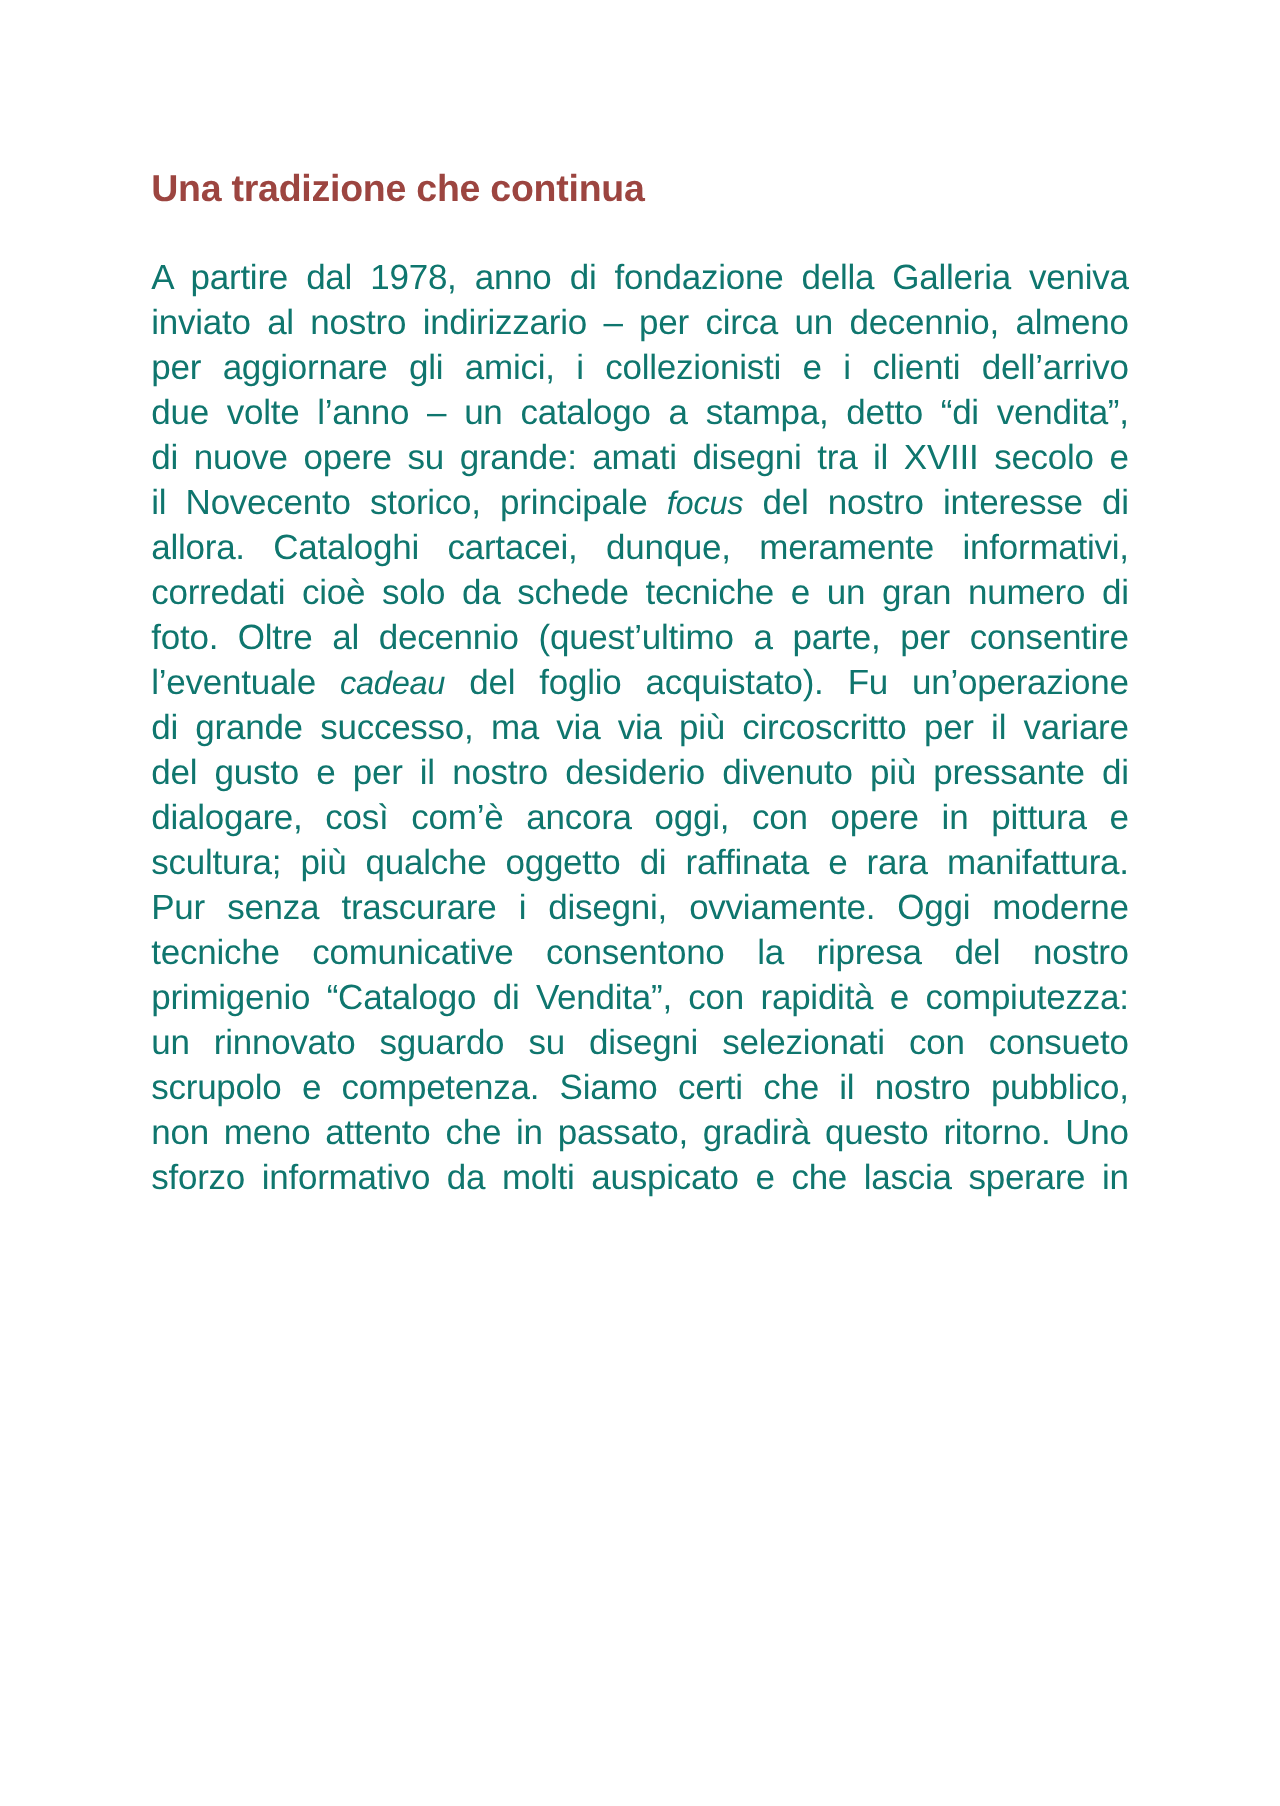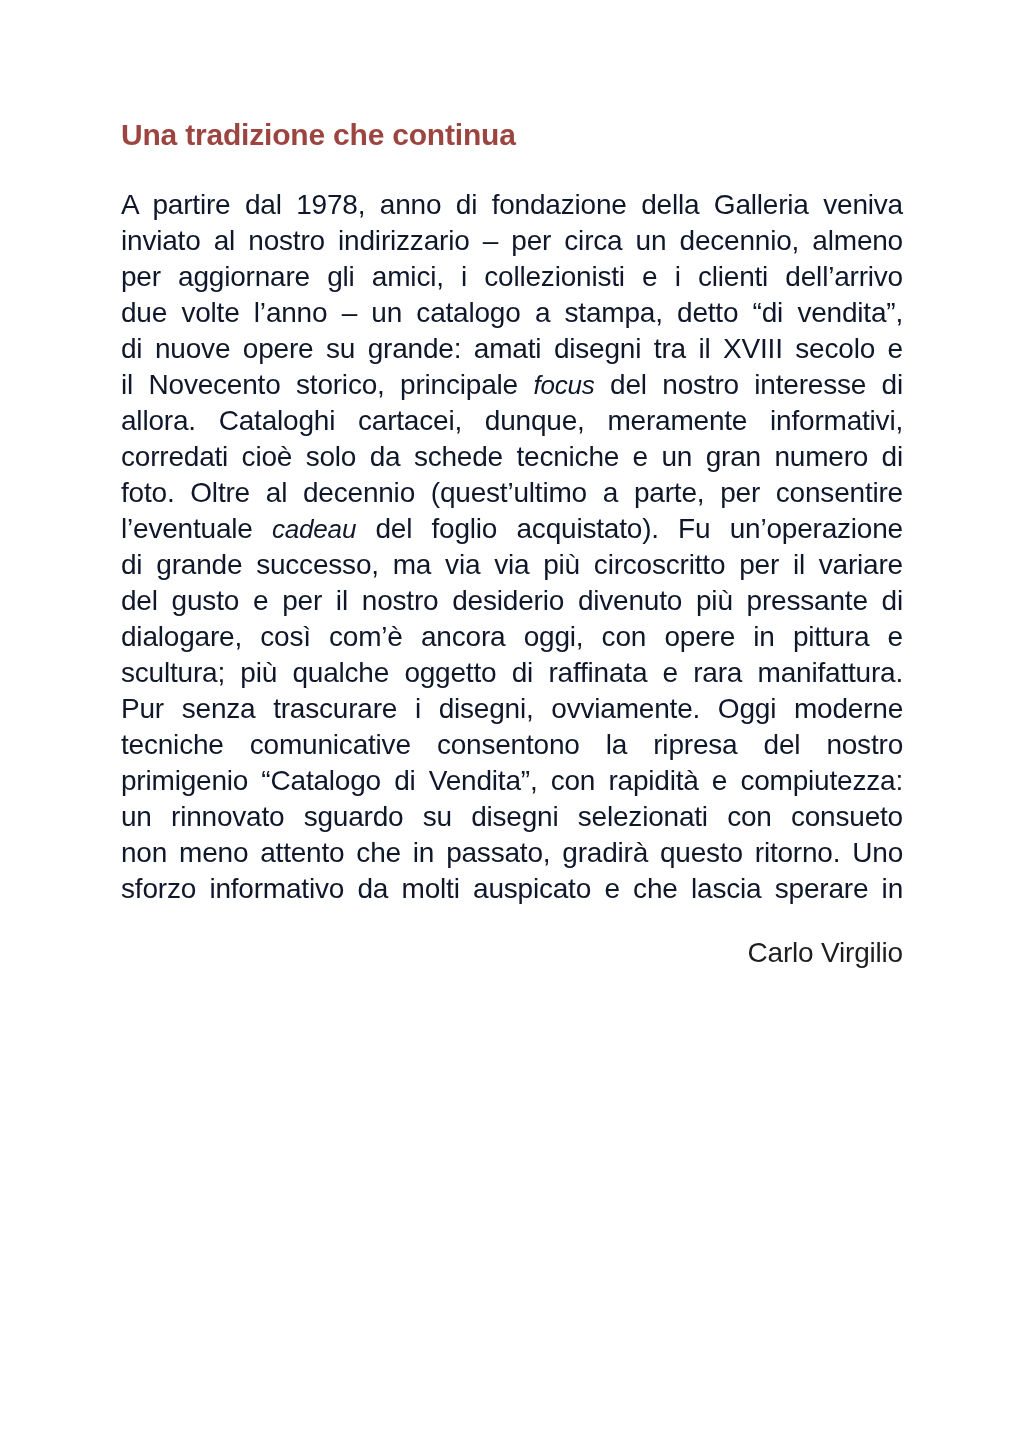--- a/index.html
+++ b/index.html
@@ -11,21 +11,21 @@
     position: relative;
     width: 1024px;
     height: 1445px;
     background: #ffffff;
     overflow: hidden;
     font-family: "Liberation Sans", sans-serif;
   }
   .content {
     position: absolute;
     left: 121px;
-    top: 117px;
+    top: 134px;
     width: 782px;
   }
   .title {
     margin: 0;
     font-size: 30px;
     font-weight: bold;
     line-height: 36px;
     letter-spacing: -0.2px;
     color: #9c4540; 
   }
@@ -56,37 +56,37 @@
     color: #1e1e1e;
     text-align: right;
   }
 </style>
 </head>
 <body>
 
 <div class="page" style="background: rgb(255, 255, 255);">
   <div class="content">
     <h1 class="title" style="color: rgb(156, 69, 64);">Una tradizione che continua</h1>
-    <div class="body-paragraph" style="color: #0f172a;">
+    <div class="body-paragraph" style="color: #0f766e;">
         <div class="line"><span>A partire dal 1978, anno di fondazione della Galleria veniva</span></div>
         <div class="line"><span>inviato al nostro indirizzario – per circa un decennio, almeno</span></div>
         <div class="line"><span>per aggiornare gli amici, i collezionisti e i clienti dell’arrivo</span></div>
         <div class="line"><span>due volte l’anno – un catalogo a stampa, detto “di vendita”,</span></div>
         <div class="line"><span>di nuove opere su grande: amati disegni tra il XVIII secolo e</span></div>
         <div class="line"><span>il Novecento storico, principale </span><span class="it">focus</span><span> del nostro interesse di</span></div>
         <div class="line"><span>allora. Cataloghi cartacei, dunque, meramente informativi,</span></div>
         <div class="line"><span>corredati cioè solo da schede tecniche e un gran numero di</span></div>
         <div class="line"><span>foto. Oltre al decennio (quest’ultimo a parte, per consentire</span></div>
         <div class="line"><span>l’eventuale </span><span class="it">cadeau</span><span> del foglio acquistato). Fu un’operazione</span></div>
         <div class="line"><span>di grande successo, ma via via più circoscritto per il variare</span></div>
         <div class="line"><span>del gusto e per il nostro desiderio divenuto più pressante di</span></div>
         <div class="line"><span>dialogare, così com’è ancora oggi, con opere in pittura e</span></div>
         <div class="line"><span>scultura; più qualche oggetto di raffinata e rara manifattura.</span></div>
         <div class="line"><span>Pur senza trascurare i disegni, ovviamente. Oggi moderne</span></div>
         <div class="line"><span>tecniche comunicative consentono la ripresa del nostro</span></div>
         <div class="line"><span>primigenio “Catalogo di Vendita”, con rapidità e compiutezza:</span></div>
         <div class="line"><span>un rinnovato sguardo su disegni selezionati con consueto</span></div>
+        <div class="line"><span>scrupolo e competenza. Siamo certi che il nostro pubblico,</span></div>
         <div class="line"><span>non meno attento che in passato, gradirà questo ritorno. Uno</span></div>
         <div class="line"><span>sforzo informativo da molti auspicato e che lascia sperare in</span></div>
       </div>
-    <div class="signature">Carlo Virgilio</div>
   </div>
 </div>
 
 </body></html>

